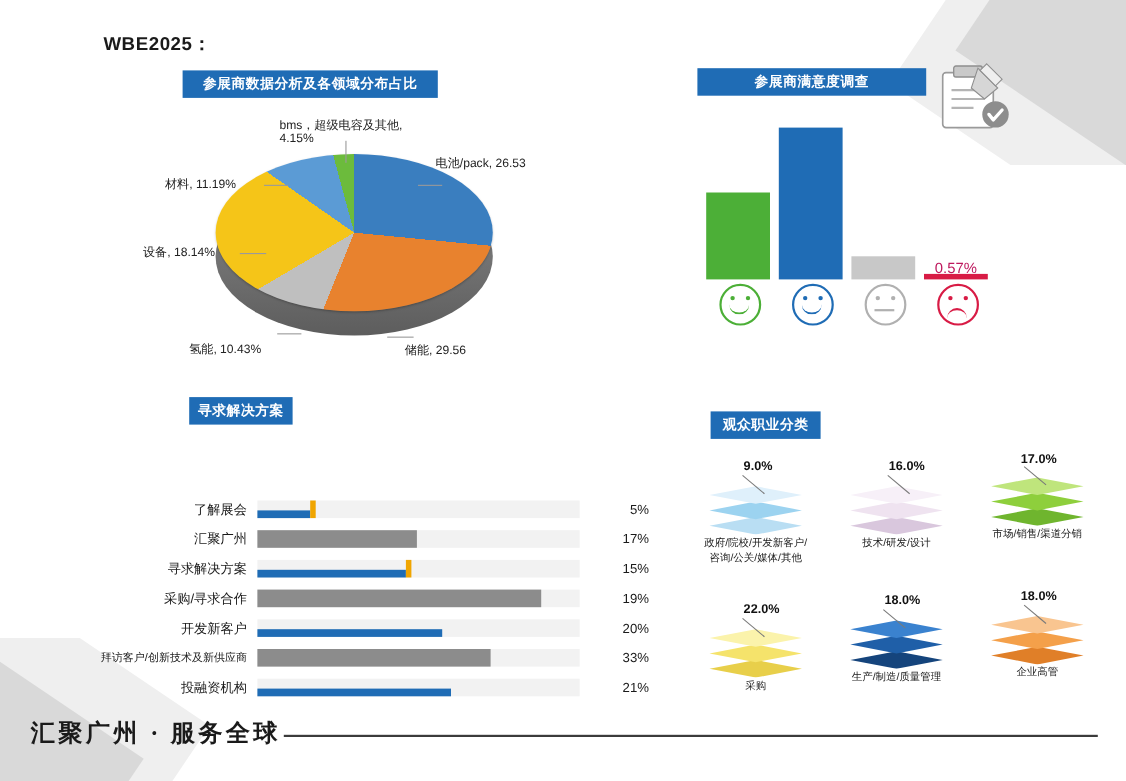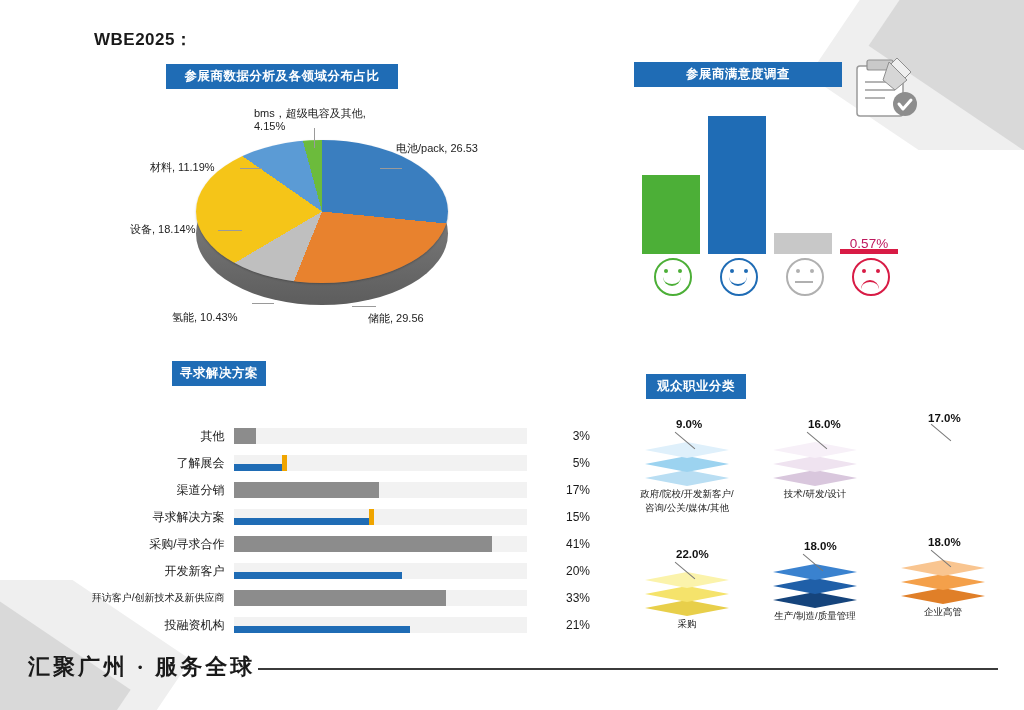--- a/index.html
+++ b/index.html
@@ -174,60 +174,53 @@
   </div>
   <div class="face" style="left:216px;border-color:#d81b45;">
     <div class="eye" style="left:8px;background:#d81b45;"></div>
     <div class="eye" style="right:8px;background:#d81b45;"></div>
     <div class="mouth sad" style="border-color:#d81b45;"></div>
   </div>
 </div>
 
 <div id="purpose">
 
-  <div class="prow" style="top:0px;">
-    <div class="plabel">其他</div>
-    <div class="ptrack">
-      <div class="pfill" style="width:22px;"></div>
-    </div>
-    <div class="pval">3%</div>
-  </div>
 
   <div class="prow" style="top:27px;">
     <div class="plabel">了解展会</div>
     <div class="ptrack">
       <div class="pfill2" style="width:48px;"></div>
       <div class="ptip" style="left:48px;"></div>
     </div>
     <div class="pval">5%</div>
   </div>
 
   <div class="prow" style="top:54px;">
-    <div class="plabel">渠道分销</div>
+    <div class="plabel">汇聚广州</div>
     <div class="ptrack">
       <div class="pfill" style="width:145px;"></div>
     </div>
     <div class="pval">17%</div>
   </div>
 
   <div class="prow" style="top:81px;">
     <div class="plabel">寻求解决方案</div>
     <div class="ptrack">
       <div class="pfill2" style="width:135px;"></div>
       <div class="ptip" style="left:135px;"></div>
     </div>
     <div class="pval">15%</div>
   </div>
 
   <div class="prow" style="top:108px;">
     <div class="plabel">采购/寻求合作</div>
     <div class="ptrack">
       <div class="pfill" style="width:258px;"></div>
     </div>
-    <div class="pval">41%</div>
+    <div class="pval">19%</div>
   </div>
 
   <div class="prow" style="top:135px;">
     <div class="plabel">开发新客户</div>
     <div class="ptrack">
       <div class="pfill2" style="width:168px;"></div>
     </div>
     <div class="pval">20%</div>
   </div>
 
@@ -270,20 +263,30 @@
         <polygon points="48,30 90,38 48,46 6,38" fill="#d9c7dd"></polygon>
         <polygon points="48,16 90,24 48,32 6,24" fill="#efe3f0"></polygon>
         <polygon points="48,2 90,10 48,18 6,10" fill="#f7f0f8"></polygon>
       </svg>
     </div>
     <div class="jname">技术/研发/设计</div>
   </div>
   <div class="jpct" style="position:absolute;left:180px;top:0px;">16.0%</div>
   <div class="connector" style="left:176px;top:22px;transform:rotate(40deg);"></div>
 
+  <div class="jitem" style="left:256px;top:14px;">
+    <div class="jstack">
+      <svg width="96" height="46" viewBox="0 0 96 46">
+        <polygon points="48,30 90,38 48,46 6,38" fill="#6fb52e"></polygon>
+        <polygon points="48,16 90,24 48,32 6,24" fill="#8ecf3c"></polygon>
+        <polygon points="48,2 90,10 48,18 6,10" fill="#bfe57c"></polygon>
+      </svg>
+    </div>
+    <div class="jname">市场/销售/渠道分销</div>
+  </div>
   <div class="jpct" style="position:absolute;left:300px;top:-6px;">17.0%</div>
   <div class="connector" style="left:300px;top:14px;transform:rotate(40deg);"></div>
 
   <div class="jitem" style="left:0px;top:152px;">
     <div class="jstack">
       <svg width="96" height="46" viewBox="0 0 96 46">
         <polygon points="48,30 90,38 48,46 6,38" fill="#e8cf4a"></polygon>
         <polygon points="48,16 90,24 48,32 6,24" fill="#f5e36b"></polygon>
         <polygon points="48,2 90,10 48,18 6,10" fill="#fbf3ab"></polygon>
       </svg>

